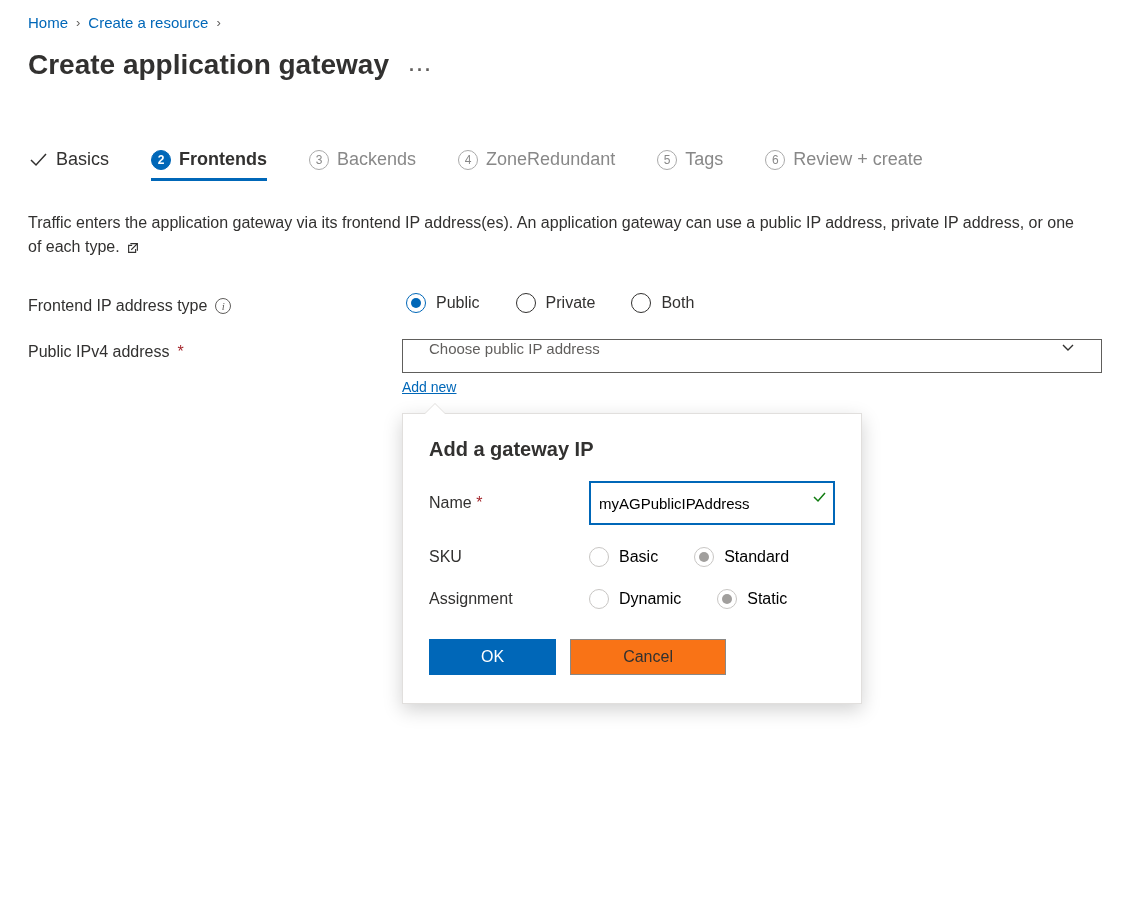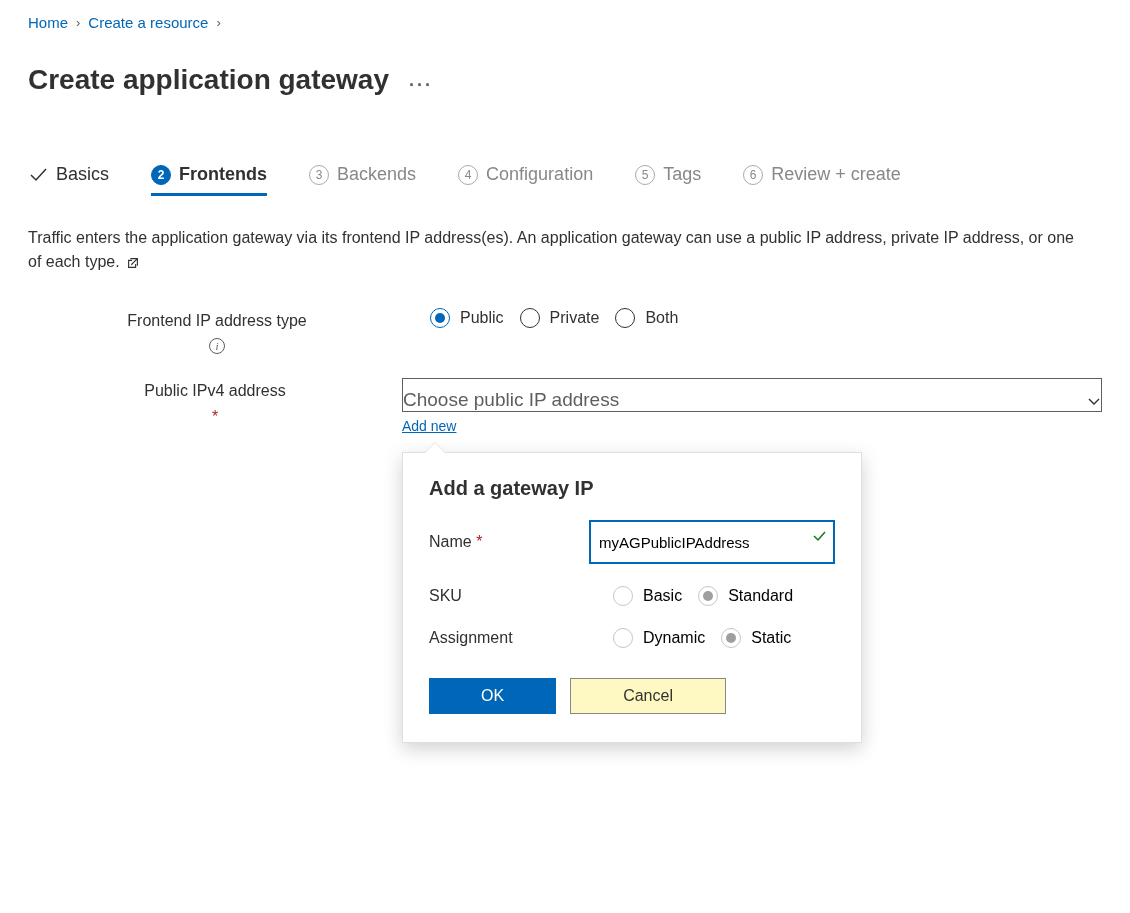--- a/index.html
+++ b/index.html
@@ -11,60 +11,60 @@
       padding: 14px 28px;
       width: 1130px;
     }
     a { color: #0067b8; text-decoration: none; cursor: pointer; }
 
     
     .breadcrumb { font-size: 15px; display: flex; align-items: center; gap: 8px; color: #0067b8; }
     .breadcrumb .sep { color: #605e5c; font-size: 13px; }
 
     
-    h1.page-title { font-size: 28px; font-weight: 600; margin-top: 33px; margin-bottom: 62px; display: flex; align-items: flex-end; gap: 20px;}
+    h1.page-title { font-size: 28px; font-weight: 600; margin-top: 18px; margin-bottom: 62px; display: flex; align-items: flex-end; gap: 20px;}
     .ellipsis { color: #605e5c; font-size: 18px; letter-spacing: 2px; cursor: pointer;}
 
     
     .tabs { display: flex; gap: 42px; border-bottom: 1px solid transparent; margin-bottom: 30px; }
     .tab { display: flex; align-items: center; gap: 8px; padding: 6px 0 10px 0; font-size: 18px; color: #888; cursor: pointer; position: relative; }
     .tab .step-circle {
       width: 20px; height: 20px; border: 1px solid #aaa; border-radius: 50%;
       display: inline-flex; align-items: center; justify-content: center; font-size: 12px; color: #888;
     }
     .tab.completed { color: #323130; }
     .tab.completed .check { stroke: #323130; }
     .tab.active { color: #323130; font-weight: 600; }
     .tab.active .step-circle { background: #0067b8; border-color: #0067b8; color: #fff; font-weight: 600; }
     .tab.active::after { content:""; position: absolute; left:0; right:0; bottom:-1px; height:3px; background:#0067b8; }
 
     .desc { font-size: 16px; line-height: 1.5; margin-bottom: 34px; max-width: 1060px; }
     .ext-link-icon { display:inline-block; vertical-align:middle; margin-left:2px; }
 
     
     .row { display: flex; align-items: flex-start; margin-bottom: 24px; }
-    .row .label-col { width: 378px; font-size: 16px; display: flex; align-items: center; gap: 8px; padding-top: 4px; flex-direction: column;}
+    .row .label-col { width: 378px; font-size: 16px; display: flex; align-items: center; gap: 8px; padding-top: 4px;}
     .row .field-col { flex: 1; }
     .req { color: #a4262c; }
     .info-icon { width:16px; height:16px; border:1px solid #605e5c; border-radius:50%; display:inline-flex; align-items:center; justify-content:center; font-size:11px; color:#605e5c; font-style: italic; font-family: serif; cursor: help;}
 
     
-    .radio-group { display:flex; gap: 16px; align-items:center;margin-left:24px; }
+    .radio-group { display:flex; gap: 36px; align-items:center; }
     .radio { display:inline-flex; align-items:center; gap:10px; font-size:16px; cursor:pointer; }
     .radio .dot { width:20px; height:20px; border:1px solid #323130; border-radius:50%; display:inline-flex; align-items:center; justify-content:center; }
     .radio.selected .dot::after { content:""; width:10px; height:10px; background:#0067b8; border-radius:50%; }
     .radio.selected .dot { border-color:#0067b8; }
     .radio.disabled { color:#000000; cursor:not-allowed;}
     .radio.disabled .dot { border-color:#c8c6c4; }
     .radio.disabled.selected .dot::after { background:#a19f9d; }
 
     
     .select {
-      width: 700px; height: 34px; border: 1px solid #605e5c; display:flex; align-items:flex-end; justify-content:space-between;
-      padding: 0 0; font-size:19px; color:#605e5c; cursor:pointer;
+      width: 700px; height: 34px; border: 1px solid #605e5c; display:flex; align-items:flex-start; justify-content:space-between;
+      padding: 0 26px; font-size:15px; color:#605e5c; cursor:pointer;
     }
     .select .chev { font-size: 14px; color:#323130; }
 
     .add-new { display:inline-block; margin-top:6px; font-size:14px;text-decoration:underline; }
 
     
     .popup {
       position: relative; margin-top: 18px; margin-left: 0;
       width: 460px; background:#fff; border:1px solid #e1dfdd; box-shadow: 0 6px 18px rgba(0,0,0,0.18);
       padding: 24px 26px 28px 26px;
@@ -80,21 +80,21 @@
     .popup .pfield { flex:1; font-size:16px; }
     .popup input[type=text] {
       width: 100%; height: 44px; border: 2px solid #0067b8; padding: 0 30px 0 8px; font-size:15px; outline:none;
     }
     .input-wrap { position:relative; }
     .input-wrap .ok-check { position:absolute; right:8px; top:8px; color:#107c10; }
 
     .popup .btn-row { display:flex; gap:14px; margin-top:30px;}
     .btn { height:36px; padding: 0 52px; font-size:16px; cursor:pointer; border:none; }
     .btn.primary { background:#0067b8; color:#fff; }
-    .btn.secondary { background:#fef9c3; color:#323130; border:1px solid #8a8886; }
+    .btn.secondary { background:#f97316; color:#323130; border:1px solid #8a8886; }
   </style>
 </head>
 <body>
 
 <nav class="breadcrumb">
   <a>Home</a>
   <span class="sep">›</span>
   <a>Create a resource</a>
   <span class="sep">›</span>
 </nav>
@@ -114,21 +114,21 @@
   <div class="tab active">
     <span class="step-circle">2</span>
     <span>Frontends</span>
   </div>
   <div class="tab">
     <span class="step-circle">3</span>
     <span>Backends</span>
   </div>
   <div class="tab">
     <span class="step-circle">4</span>
-    <span>Configuration</span>
+    <span>ZoneRedundant</span>
   </div>
   <div class="tab">
     <span class="step-circle">5</span>
     <span>Tags</span>
   </div>
   <div class="tab">
     <span class="step-circle">6</span>
     <span>Review + create</span>
   </div>
 </div>

